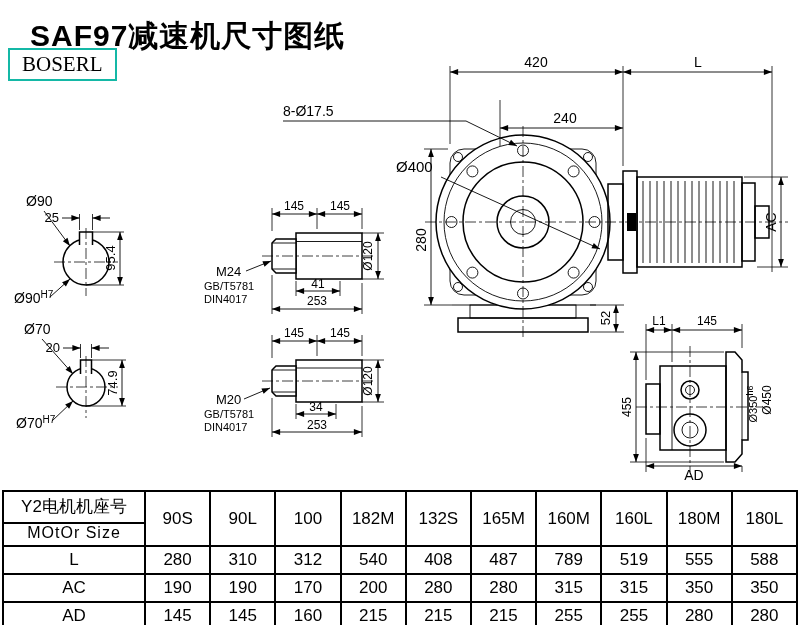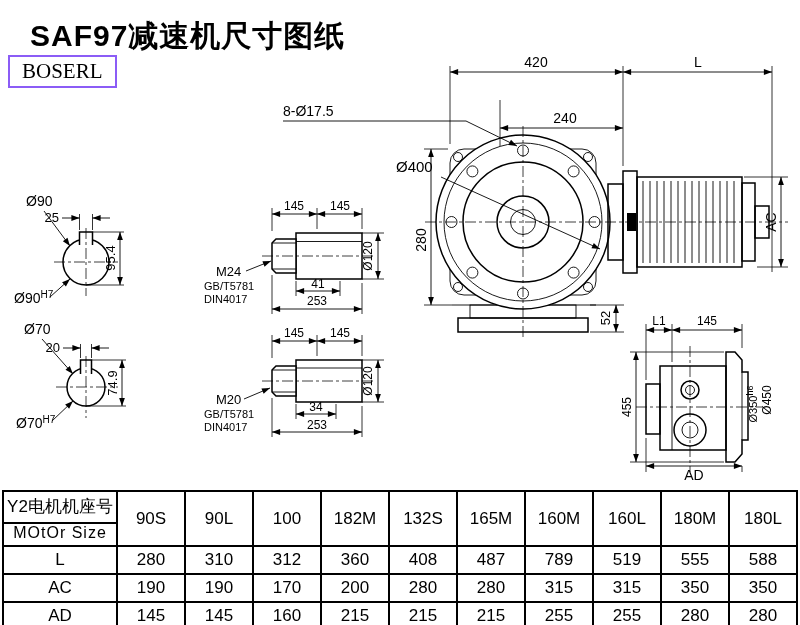--- a/index.html
+++ b/index.html
@@ -1,34 +1,34 @@
 <!DOCTYPE html>
 <html><head>
 <meta charset="utf-8">
 <style>
   *{margin:0;padding:0;box-sizing:border-box}
   html,body{width:800px;height:625px;background:#fff;overflow:hidden;position:relative;
     font-family:"Liberation Sans",sans-serif;color:#000}
   .title{position:absolute;left:30px;top:16px;font-size:30px;font-weight:bold;letter-spacing:1px}
-  .logo{position:absolute;left:8px;top:55px;border:2px solid #8b5cf6;background:#fff;
+  .logo{position:absolute;left:8px;top:48px;border:2px solid #14b8a6;background:#fff;
     padding:2px 12px;font-family:"Liberation Serif",serif;font-size:21px}
   svg.drawing{position:absolute;left:0;top:0}
   svg text{font-family:"Liberation Sans",sans-serif;font-size:13px;fill:#000;stroke:none}
   .t11{font-size:11px}.t12{font-size:12px}.t14{font-size:14px}.t15{font-size:15px}
   .out{stroke:#000;stroke-width:1.5;fill:none}
   .thin{stroke:#000;stroke-width:0.9;fill:none}
   .cl{stroke:#000;stroke-width:0.75;fill:none;stroke-dasharray:11 3 3 3}
   .ext{stroke:#000;stroke-width:0.8;fill:none}
   .dim{stroke:#000;stroke-width:0.9;fill:none;marker-start:url(#arr);marker-end:url(#arr)}
   .lead{stroke:#000;stroke-width:0.9;fill:none;marker-end:url(#arr)}
   .wfill{fill:#fff}
   .spec-table{position:absolute;left:2px;top:490px;width:796px;border-collapse:collapse;
     table-layout:fixed;font-size:17px;background:#fff}
   .spec-table td{border:2px solid #000;text-align:center;vertical-align:middle;height:28px;padding:0}
-  .spec-table td.first{width:114px}
+  .spec-table td.first{width:142px}
   .spec-table tr.hdr td{height:47px}
   .hdr-cn{border-bottom:2px solid #000;padding:3px 0 4px;font-size:17px}
   .hdr-en{padding:0 0 3px;font-size:16px;letter-spacing:1px}
 </style>
 </head>
 <body>
 
 <div class="title">SAF97减速机尺寸图纸</div>
 <div class="logo">BOSERL</div>
 
@@ -294,21 +294,21 @@
     <td>160M</td>
     <td>160L</td>
     <td>180M</td>
     <td>180L</td>
   </tr>
   <tr>
     <td class="first">L</td>
     <td>280</td>
     <td>310</td>
     <td>312</td>
-    <td>360</td>
+    <td>540</td>
     <td>408</td>
     <td>487</td>
     <td>789</td>
     <td>519</td>
     <td>555</td>
     <td>588</td>
   </tr>
   <tr>
     <td class="first">AC</td>
     <td>190</td>

